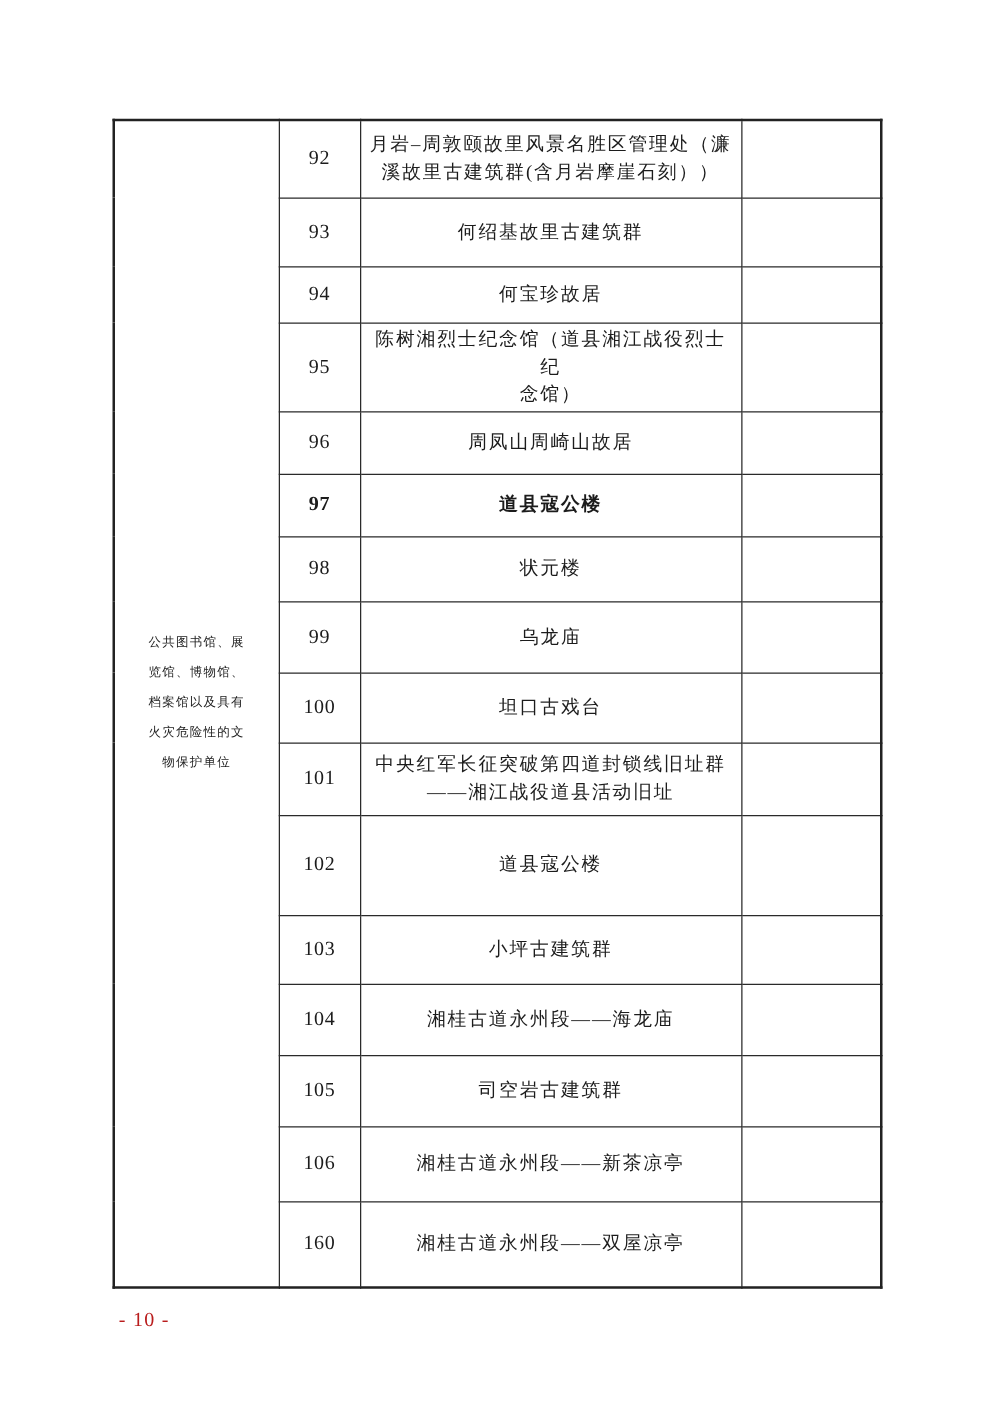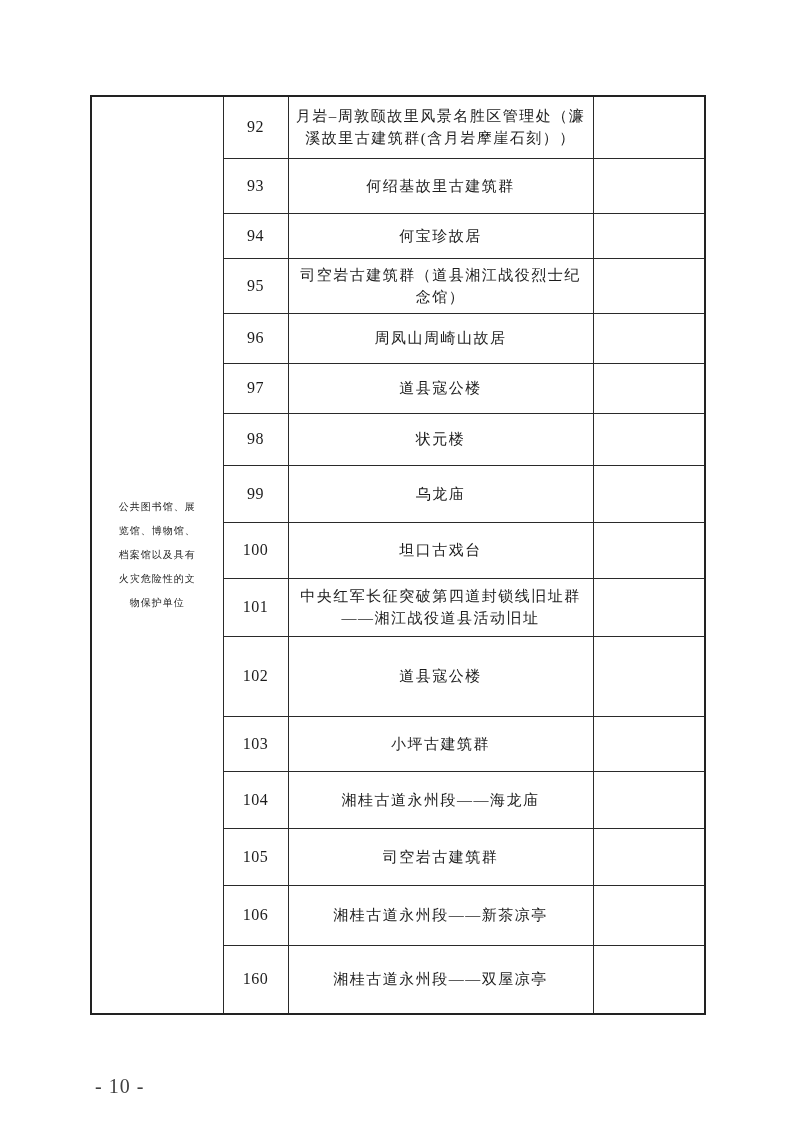--- a/index.html
+++ b/index.html
@@ -45,24 +45,24 @@
     text-align: center;
     white-space: pre-line;
     font-size: 15px;
     line-height: 22px;
     letter-spacing: 1.5px;
     padding: 2px 6px;
   }
   td.remark-cell { background: #ffffff; }
   .page-number {
     position: absolute;
-    left: 95px; top: 1075px;
-    font-size: 20px;
+    left: 95px; top: 1048px;
+    font-size: 16px;
     letter-spacing: 1px;
-    color: #404040;
+    color: #b91c1c;
   }
 </style>
 </head>
 <body>
 
 <div class="page">
   <table class="doc-table">
     <colgroup>
       <col style="width:132px">
       <col style="width:65px">
@@ -86,30 +86,30 @@
           <td class="name-cell">何绍基故里古建筑群</td>
           <td class="remark-cell"></td>
         </tr>
         <tr style="height: 45px;">
           <td class="num-cell">94</td>
           <td class="name-cell">何宝珍故居</td>
           <td class="remark-cell"></td>
         </tr>
         <tr style="height: 55px;">
           <td class="num-cell">95</td>
-          <td class="name-cell">司空岩古建筑群（道县湘江战役烈士纪
+          <td class="name-cell">陈树湘烈士纪念馆（道县湘江战役烈士纪
 念馆）</td>
           <td class="remark-cell"></td>
         </tr>
         <tr style="height: 50px;">
           <td class="num-cell">96</td>
           <td class="name-cell">周凤山周崎山故居</td>
           <td class="remark-cell"></td>
         </tr>
-        <tr style="height: 50px;">
+        <tr style="height: 50px; font-weight: bold;">
           <td class="num-cell">97</td>
           <td class="name-cell">道县寇公楼</td>
           <td class="remark-cell"></td>
         </tr>
         <tr style="height: 52px; margin-left: 42px;">
           <td class="num-cell">98</td>
           <td class="name-cell">状元楼</td>
           <td class="remark-cell"></td>
         </tr>
         <tr style="height: 57px;">

